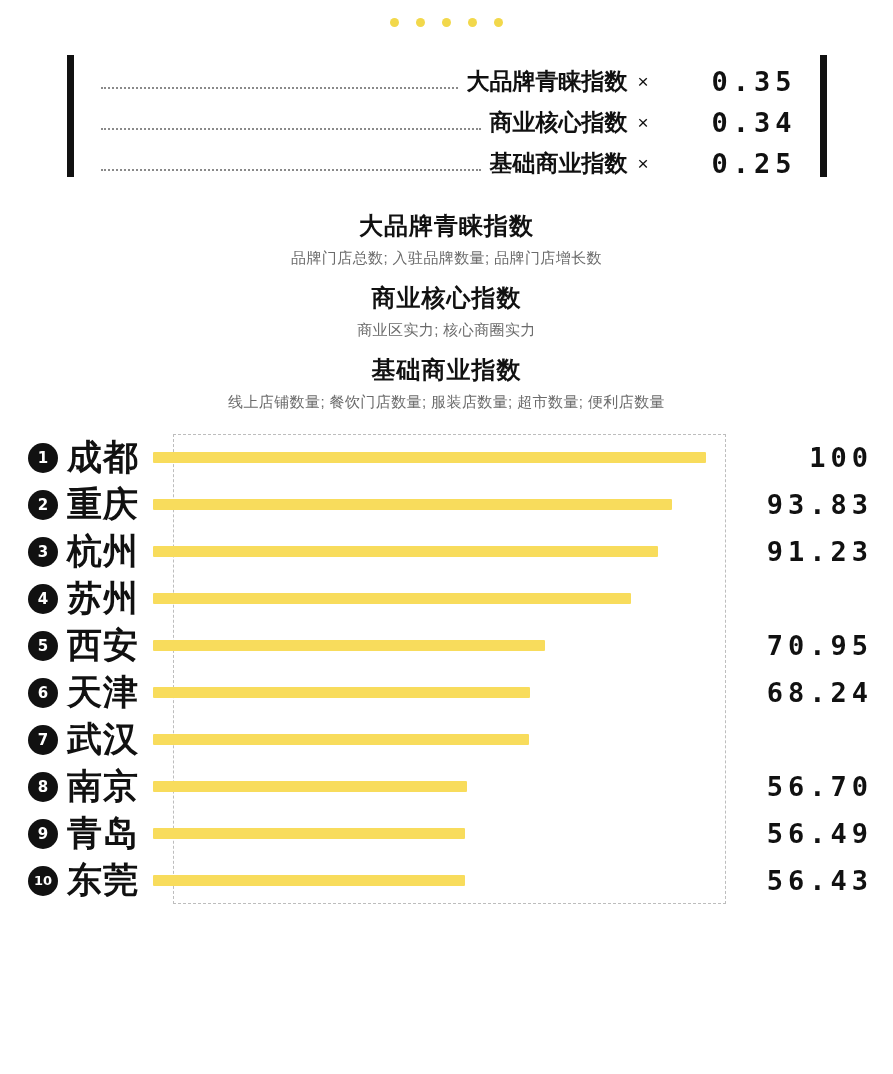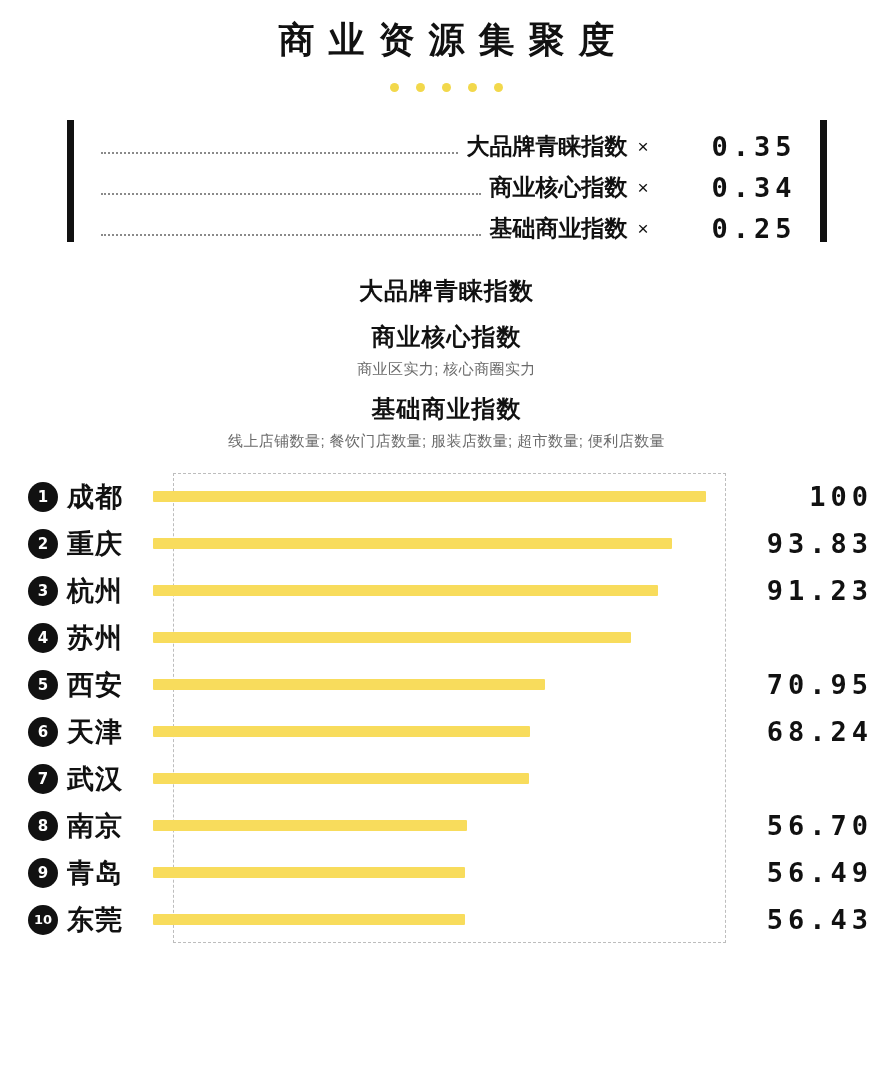--- a/index.html
+++ b/index.html
@@ -154,21 +154,21 @@
     font-size: 15px;
     font-weight: bold;
     display: flex;
     align-items: center;
     justify-content: center;
     flex: none;
     font-family: "DejaVu Sans", sans-serif;
   }
   .rank.wide { font-size: 13px; }
   .city {
-    font-size: 27px;
+    font-size: 35px;
     font-weight: bold;
     color: #111;
     margin-left: 9px;
     width: 86px;
     flex: none;
     letter-spacing: 1px;
   }
   .track {
     flex: 1;
     position: relative;
@@ -191,21 +191,20 @@
     font-family: "DejaVu Sans Mono", monospace;
     color: #111;
     padding-right: 2px;
   }
 </style>
 </head>
 <body>
 
 <div class="page">
 
-  <div class="title">商业资源集聚度</div>
 
   <div class="dots">
     <span class="dot"></span>
     <span class="dot"></span>
     <span class="dot"></span>
     <span class="dot"></span>
     <span class="dot"></span>
   </div>
 
   <div class="formula-wrap">
@@ -228,20 +227,21 @@
       <span class="lead"></span>
       <span class="f-label">基础商业指数</span>
       <span class="f-times">×</span>
       <span class="f-value">0.25</span>
     </div>
   </div>
 
 
   <div class="group">
     <div class="group-name">大品牌青睐指数</div>
+    <div class="group-desc">品牌门店总数; 入驻品牌数量; 品牌门店增长数</div>
   </div>
   <div class="group">
     <div class="group-name">商业核心指数</div>
     <div class="group-desc">商业区实力; 核心商圈实力</div>
   </div>
   <div class="group">
     <div class="group-name">基础商业指数</div>
     <div class="group-desc">线上店铺数量; 餐饮门店数量; 服装店数量; 超市数量; 便利店数量</div>
   </div>
 

